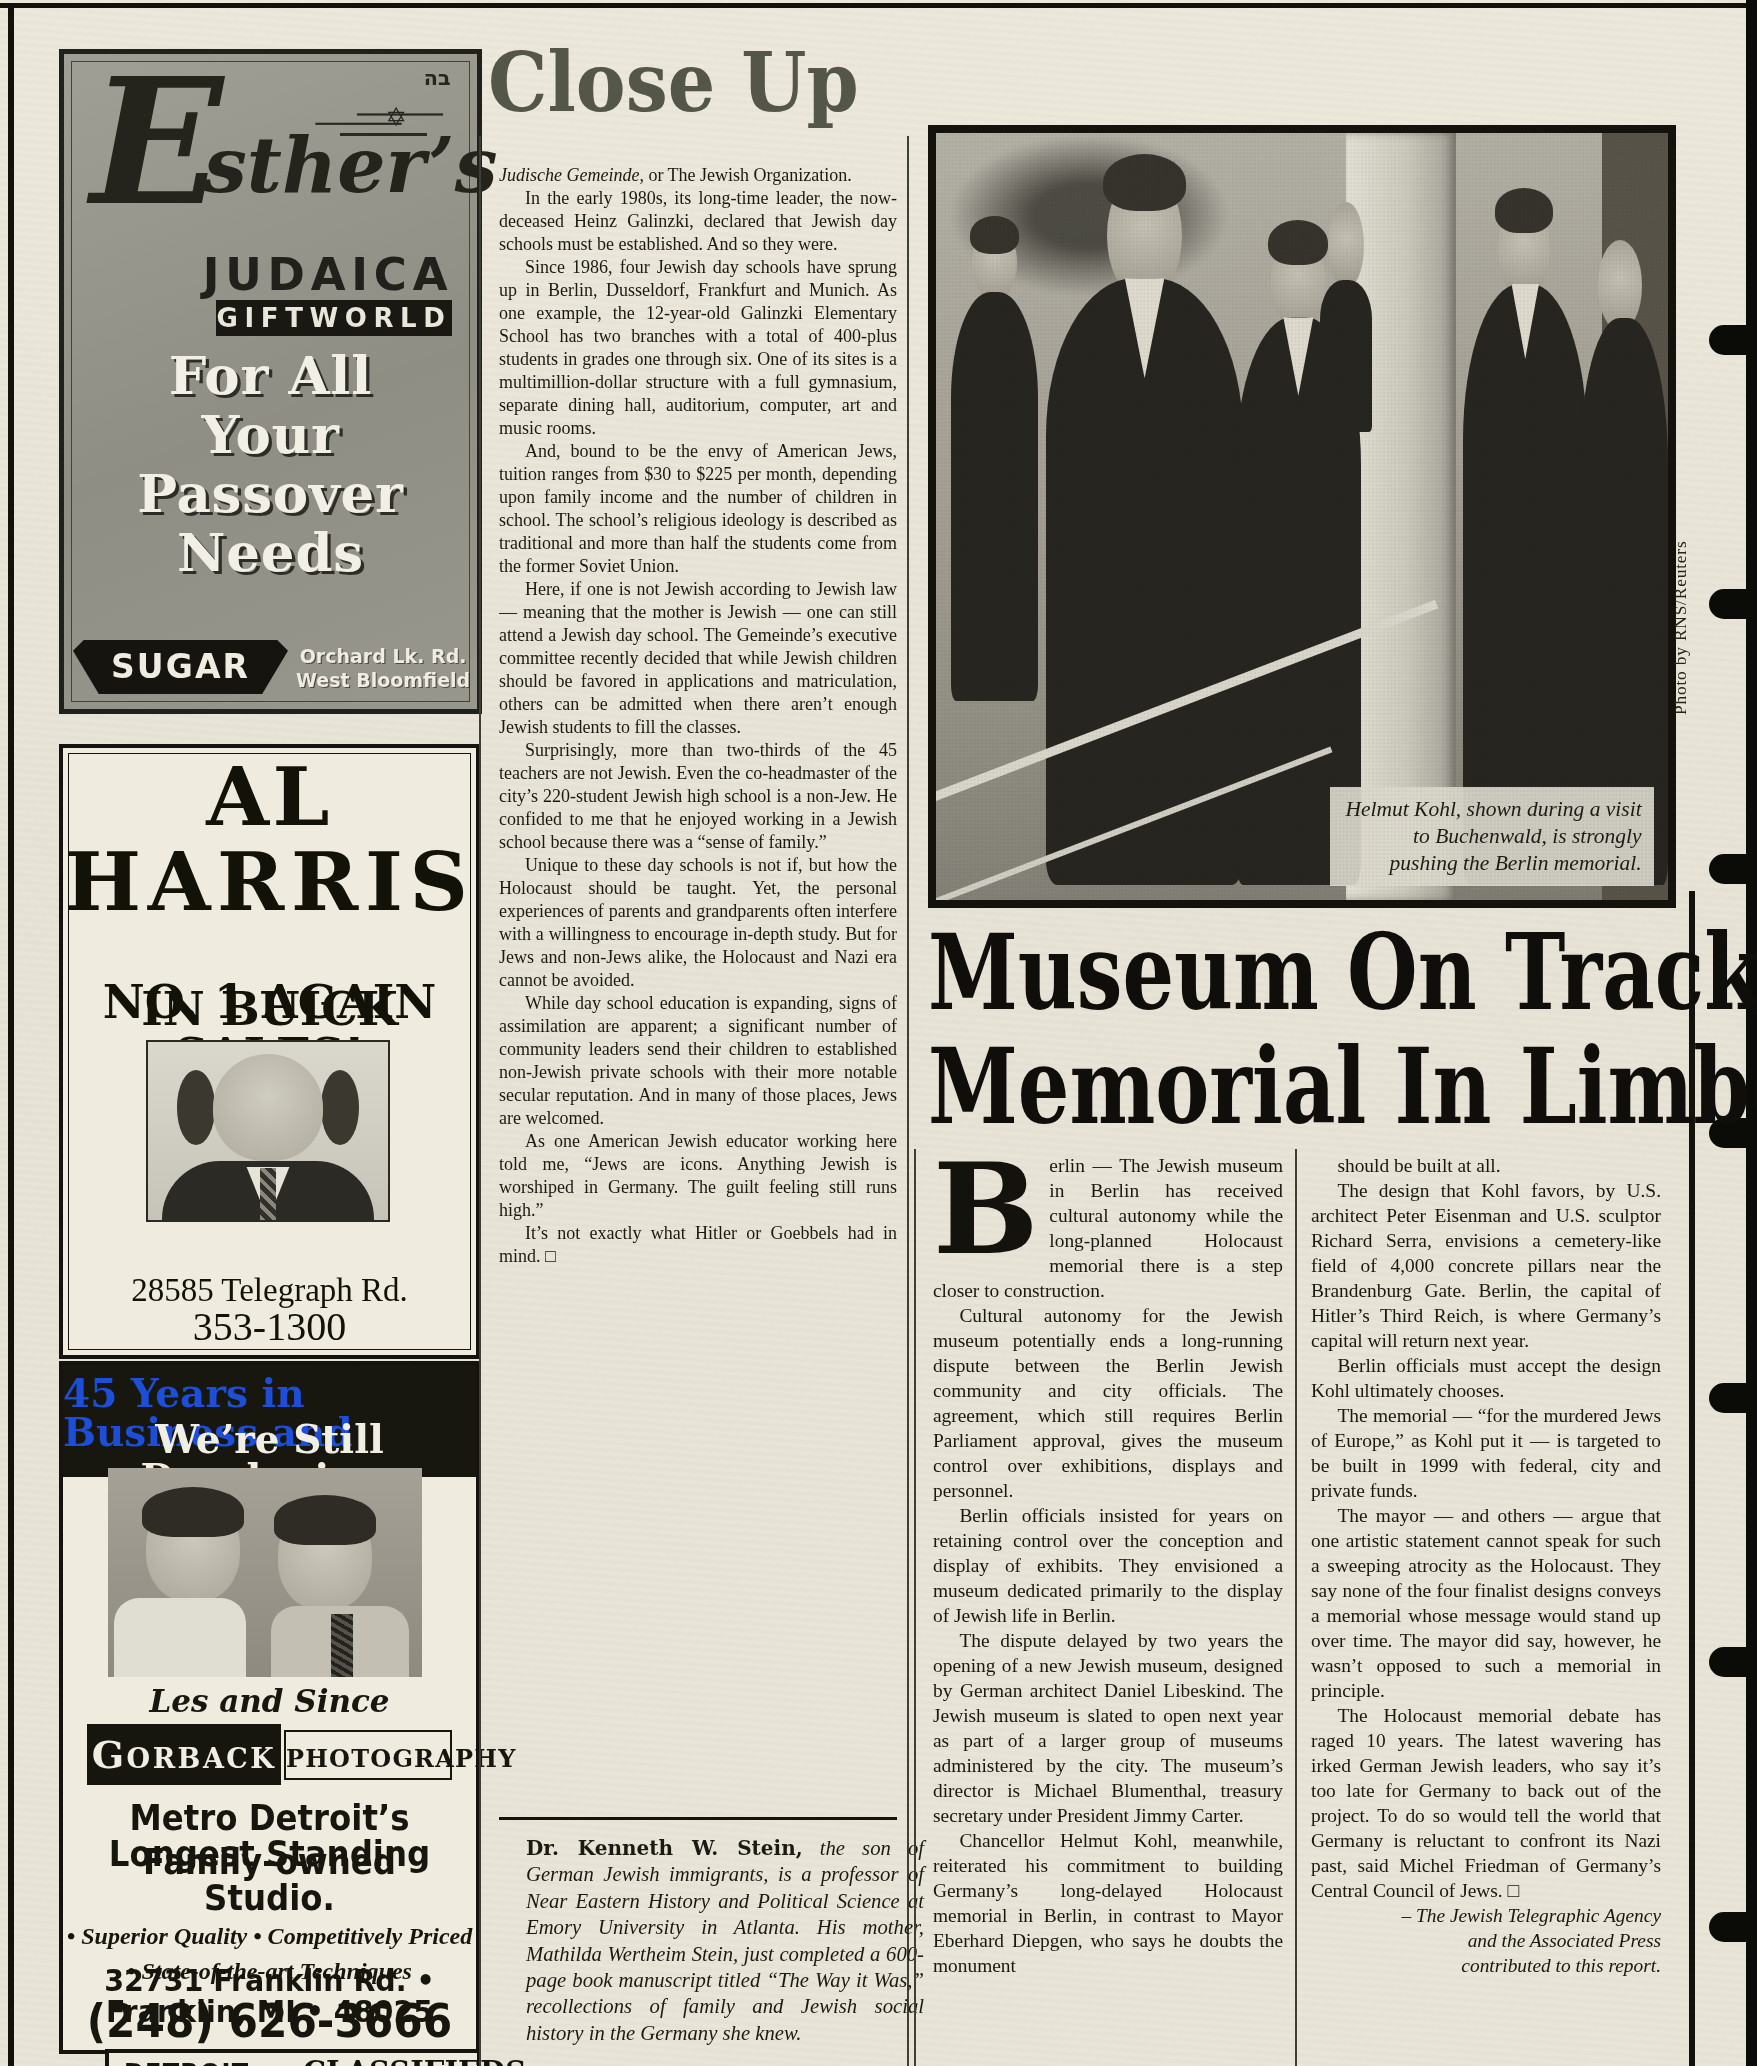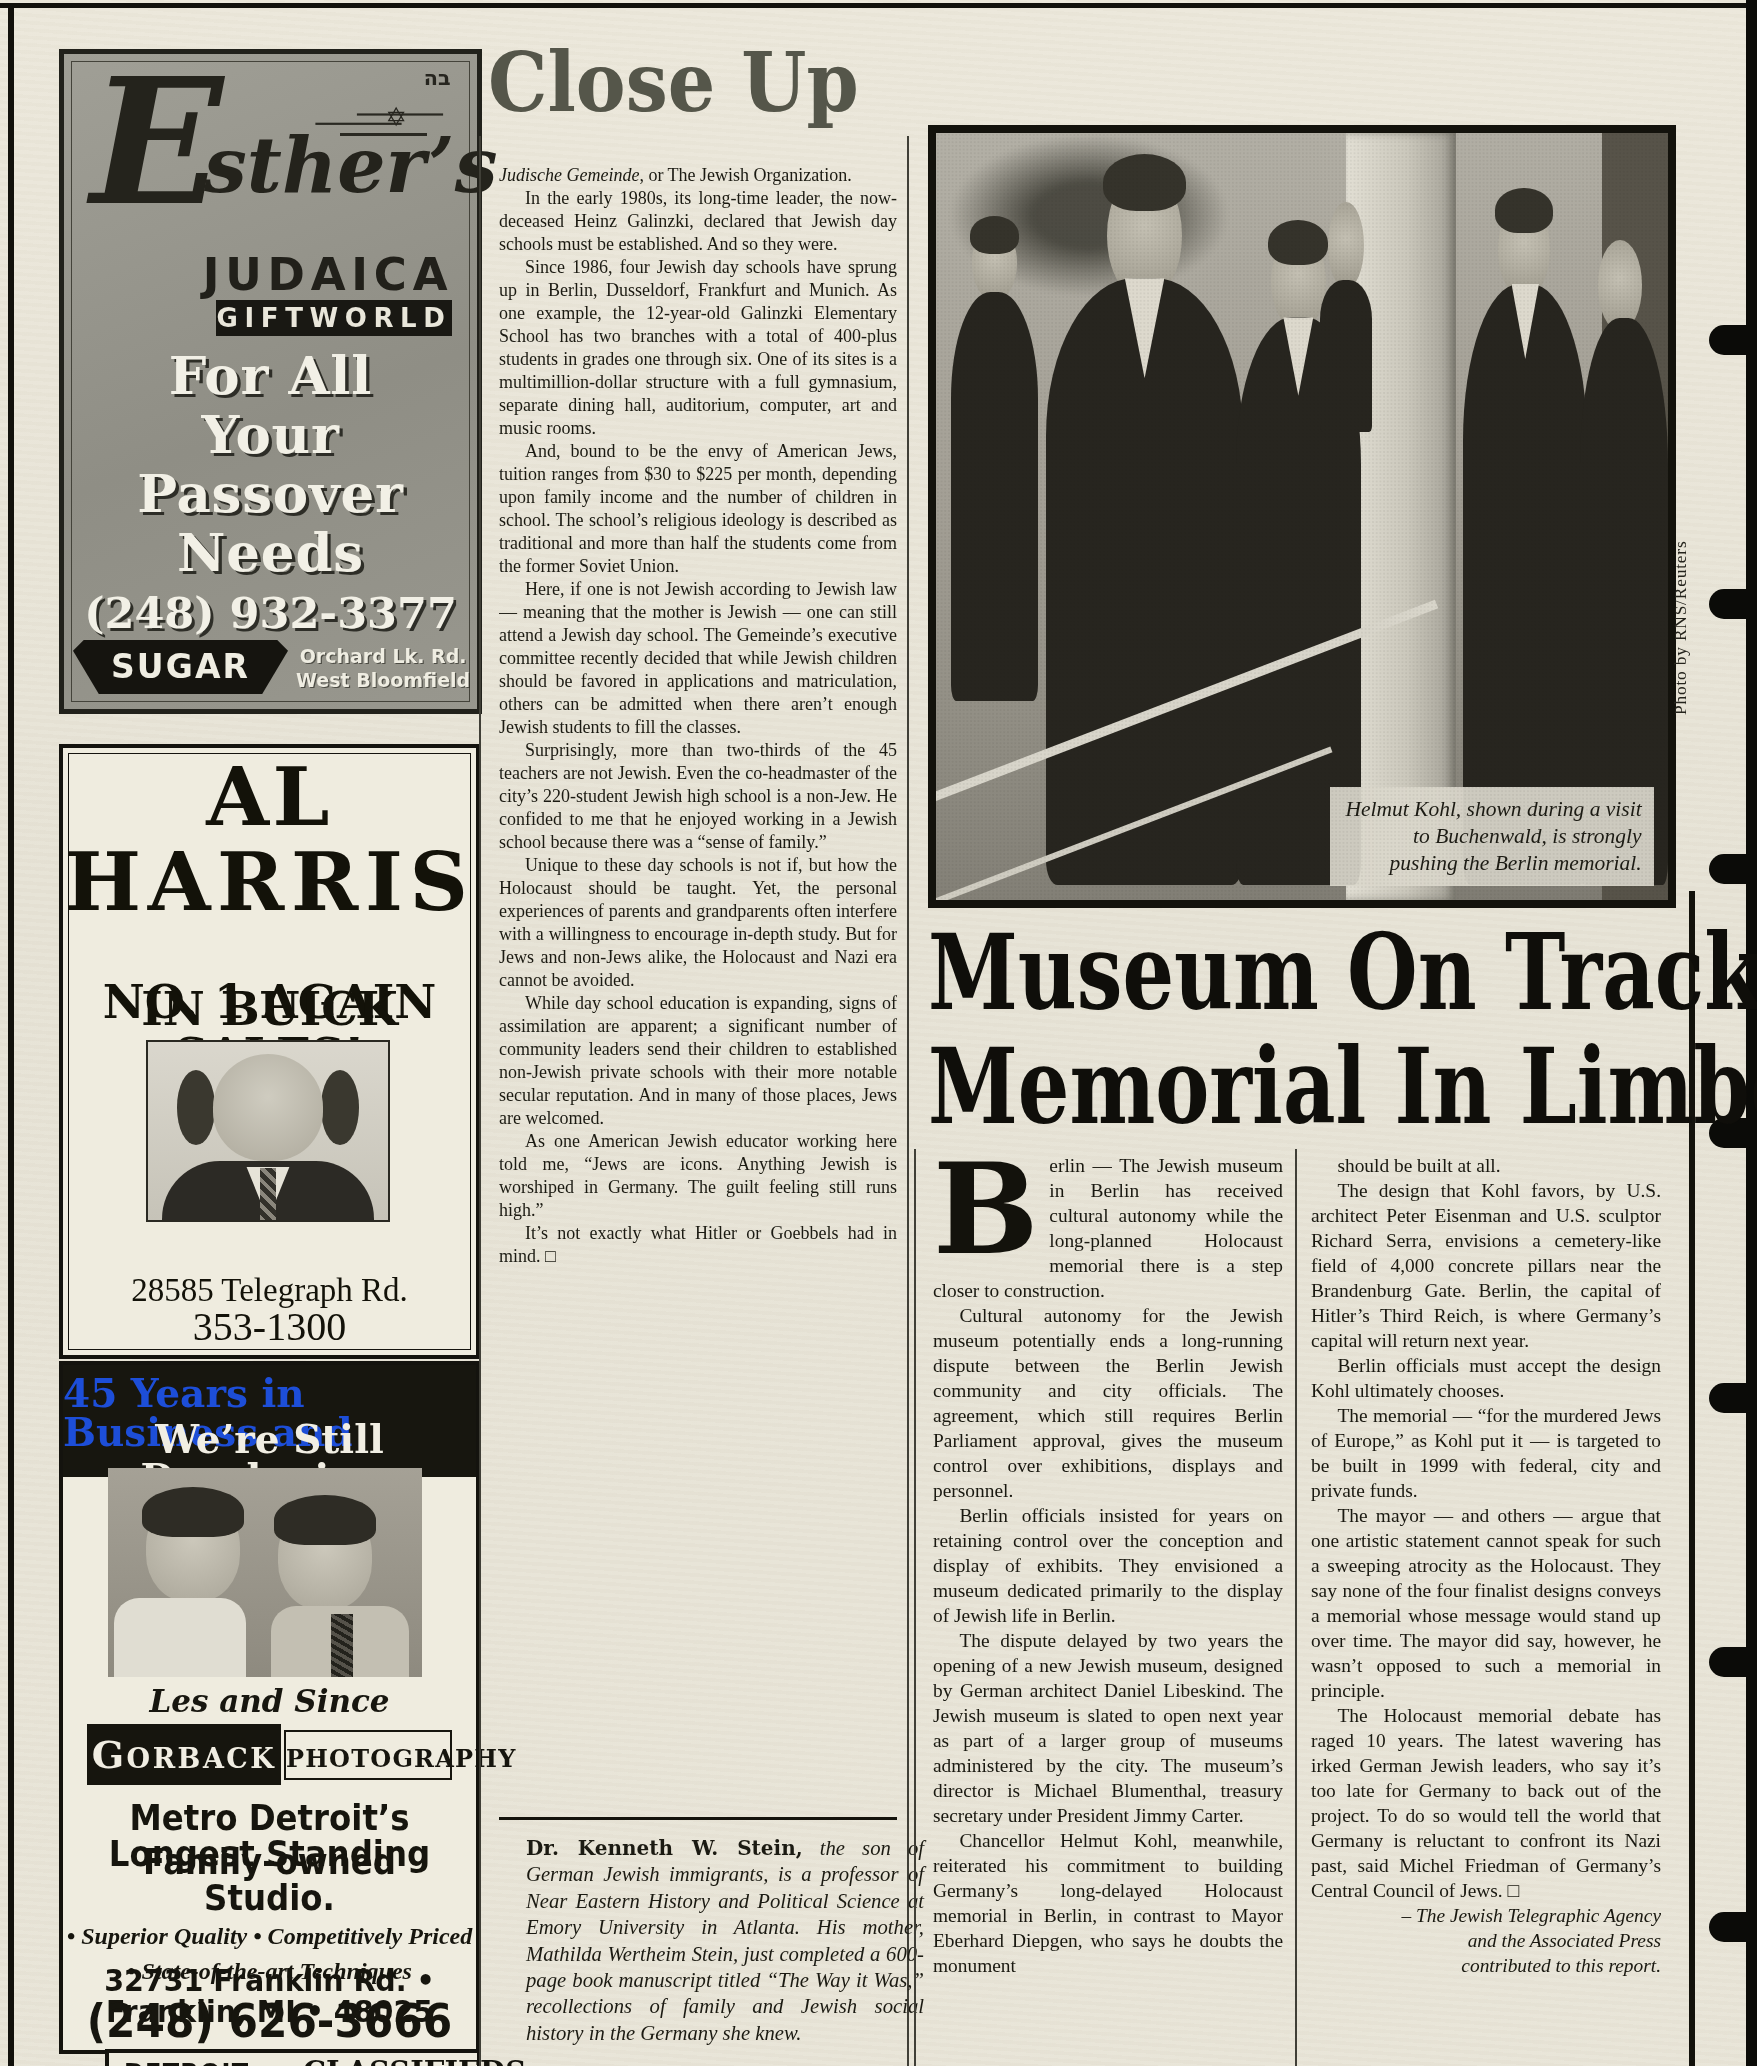--- a/index.html
+++ b/index.html
@@ -185,21 +185,20 @@
     <div class="abs es-star">✡</div>
     <div class="abs es-sky"></div>
     <div class="abs es-judaica">JUDAICA</div>
     <div class="abs es-gift">GIFTWORLD</div>
     <div class="abs es-lines">
         <div>For All</div>
         <div>Your</div>
         <div>Passover</div>
         <div>Needs</div>
       </div>
-    <div class="abs es-phone">(248) 932-3377</div>
     <div class="abs es-sugar">SUGAR TREE</div>
     <div class="abs es-addr">
         <div>Orchard Lk. Rd.</div>
         <div>West Bloomfield</div>
       </div>
   </div>
 
   <div id="alharris" class="ad">
     <div class="inner-frame abs"></div>
     <div class="abs ah-c ah-n1">AL</div>

